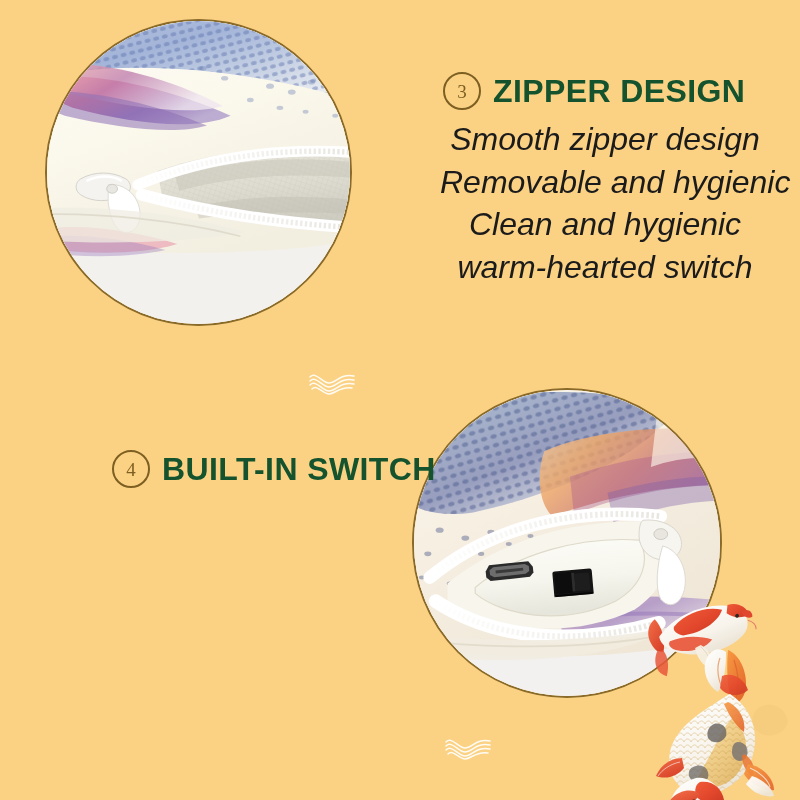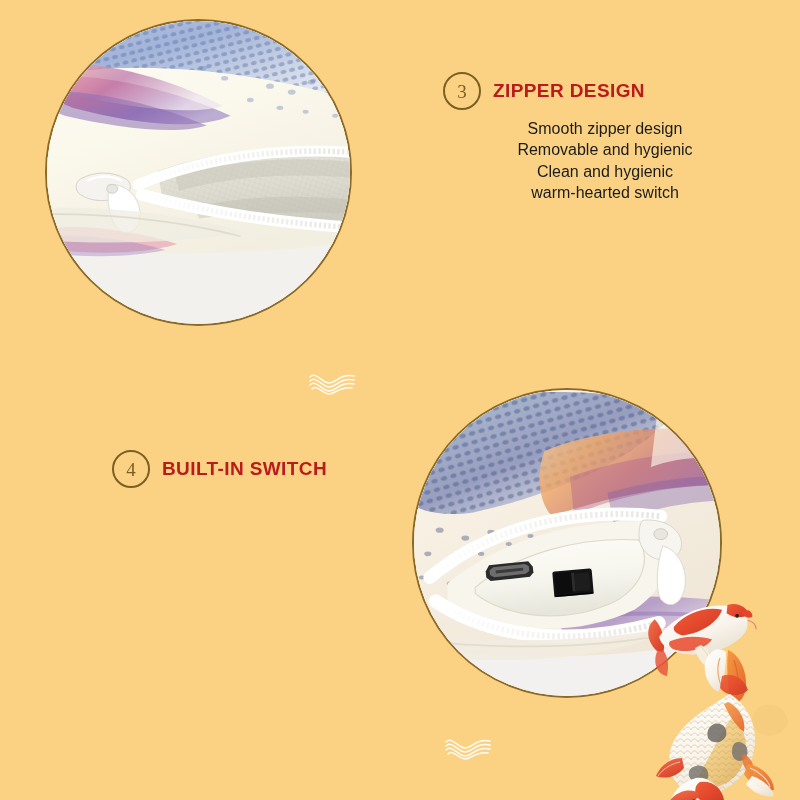--- a/index.html
+++ b/index.html
@@ -48,34 +48,35 @@
     color: #7d5f22;
     display: flex;
     align-items: center;
     justify-content: center;
     font-size: 19px;
     line-height: 1;
     font-family: "Liberation Serif", serif;
     font-weight: 400;
   }
   .feature-title {
-    font-size: 19px;
+    font-size: 32px;
     font-weight: bold;
     letter-spacing: 0.4px;
-    color: #b91c1c;
+    color: #14532d;
     white-space: nowrap;
     text-align: center;
   }
   .feature-body {
     position: absolute;
-    font-size: 16px;
+    font-size: 32px;
     line-height: 1.33;
     color: #1b1b1b;
     text-align: center;
     white-space: nowrap;
+    font-style: italic;
   }
   .feature-body div { white-space: nowrap; }
 
   
   .wave {
     position: absolute;
   }
   .wave svg { display: block; }
 
   

